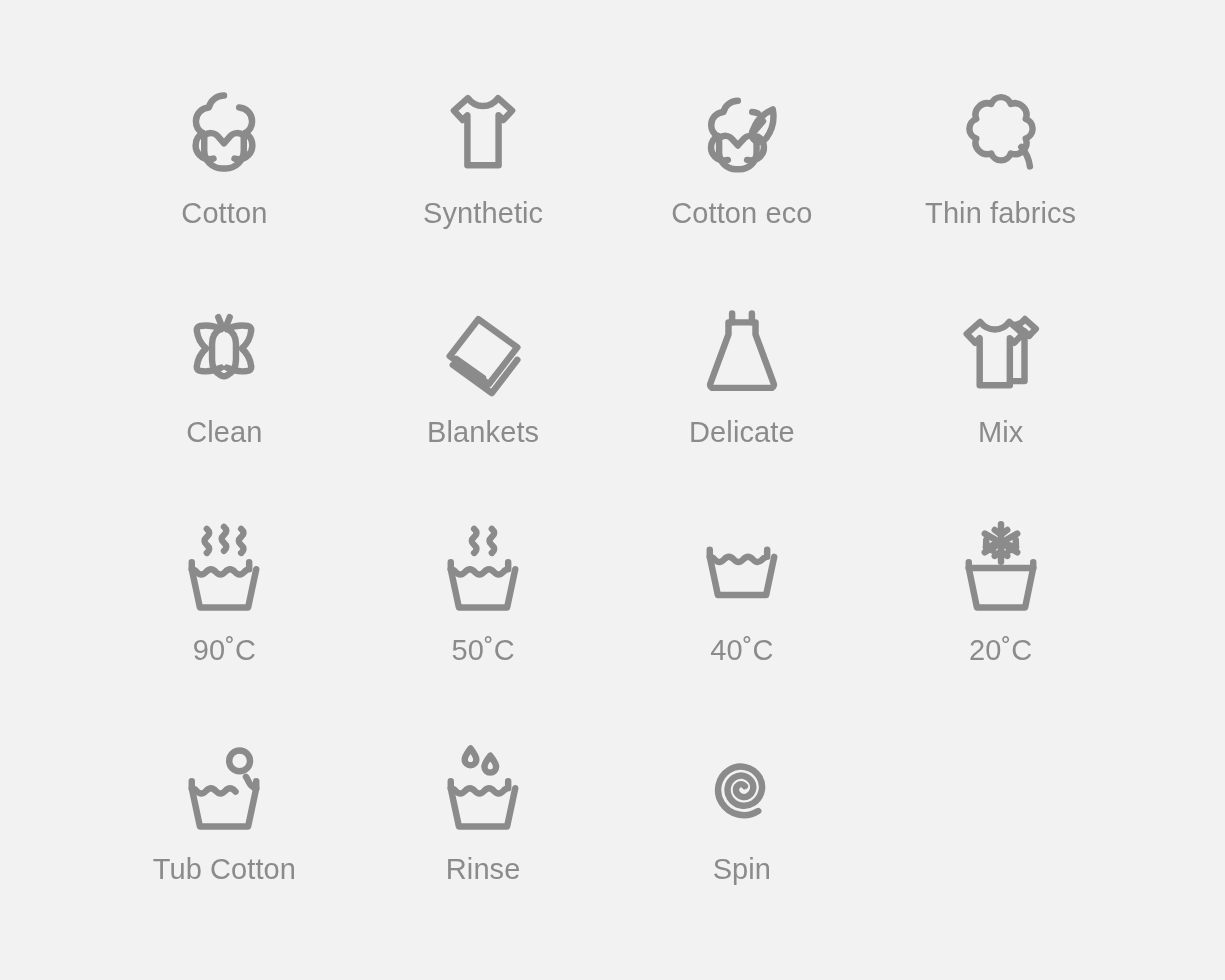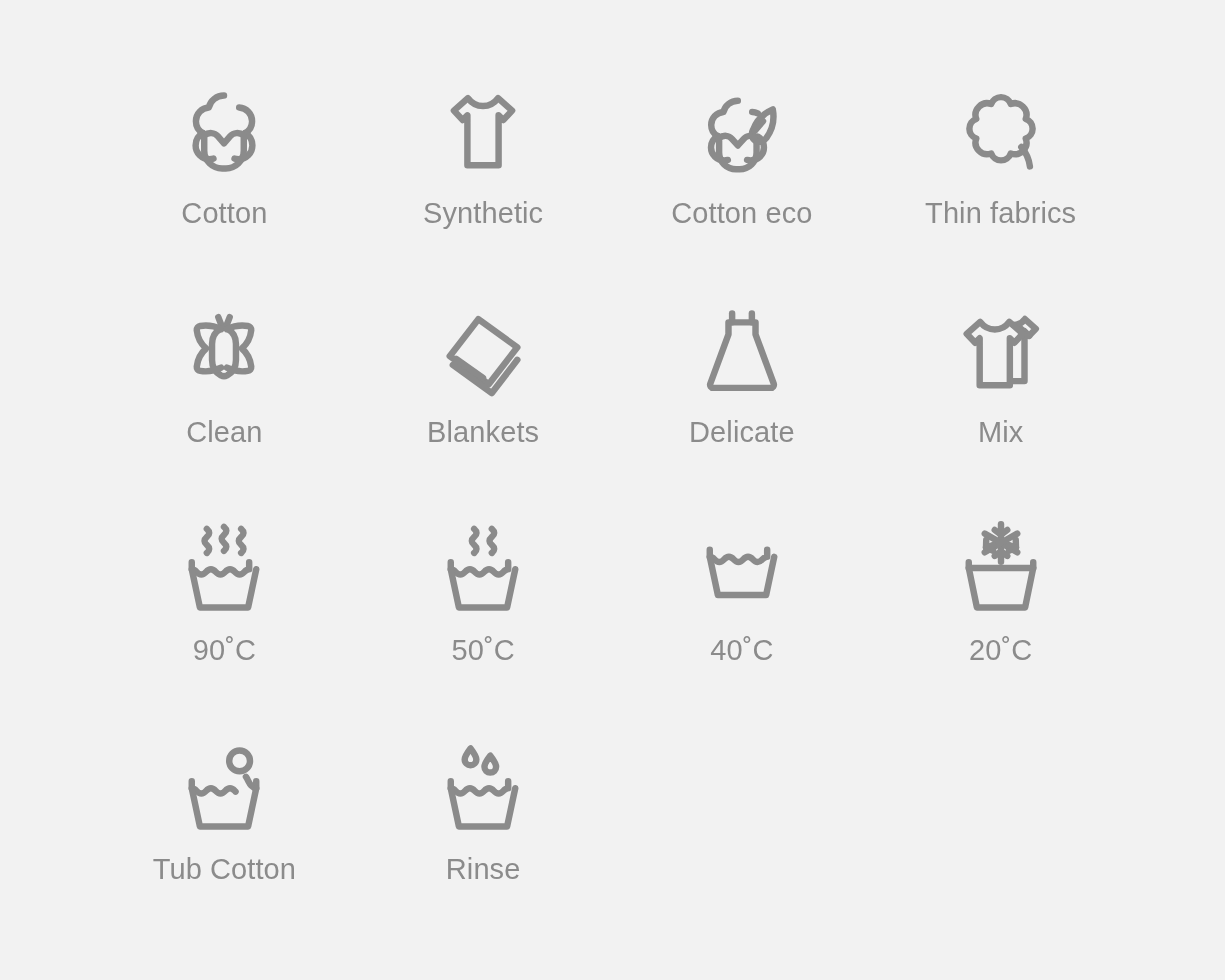--- a/index.html
+++ b/index.html
@@ -219,14 +219,22 @@
       <svg viewBox="0 0 100 100" fill="none" stroke="#8b8b8b" stroke-width="6.2" stroke-linecap="round" stroke-linejoin="round">
         <path d="M38 11c-3.4 4.4-5.6 7.7-5.6 10.6a5.6 5.6 0 0 0 11.2 0C43.6 18.7 41.4 15.4 38 11z"></path>
         <path d="M57 18c-3.4 4.4-5.6 7.7-5.6 10.6a5.6 5.6 0 0 0 11.2 0C62.6 25.7 60.4 22.4 57 18z"></path>
         <path d="M19 42.5v6.8c4.6 0 4.6 5 9.2 5s4.6-5 9.2-5 4.6 5 9.2 5 4.6-5 9.2-5 4.6 5 9.2 5 4.6-5 9.2-5v-6.8"></path>
         <path d="M19 49.3 26.8 86h46.4L81 49.3"></path>
       </svg>
     </span>
     <span class="icon-label">Rinse</span>
   </div>
 
+  <div class="icon-cell">
+    <span class="icon-glyph">
+      <svg viewBox="0 0 100 100" fill="none" stroke="#8b8b8b" stroke-width="6.2" stroke-linecap="round" stroke-linejoin="round">
+        <path d="M52.8 47.3c-1.3-1.9-3.9-2.5-5.9-1.3-2.8 1.7-3.5 5.4-1.7 8.2 2.4 3.7 7.4 4.7 11.1 2.3 4.7-3 5.9-9.2 2.9-13.9-3.6-5.6-11-7.2-16.6-3.6-6.6 4.2-8.5 13-4.3 19.6 4.9 7.6 14.9 9.8 22.5 5 8.6-5.5 11.1-17 5.6-25.6C60 28.4 47.2 25.6 37.6 31.7c-10.7 6.8-13.8 21-7 31.7 7.5 11.8 23.2 15.3 35 7.8"></path>
+      </svg>
+    </span>
+    <span class="icon-label">Spin</span>
+  </div>
 
 </div>
 
 </body></html>

